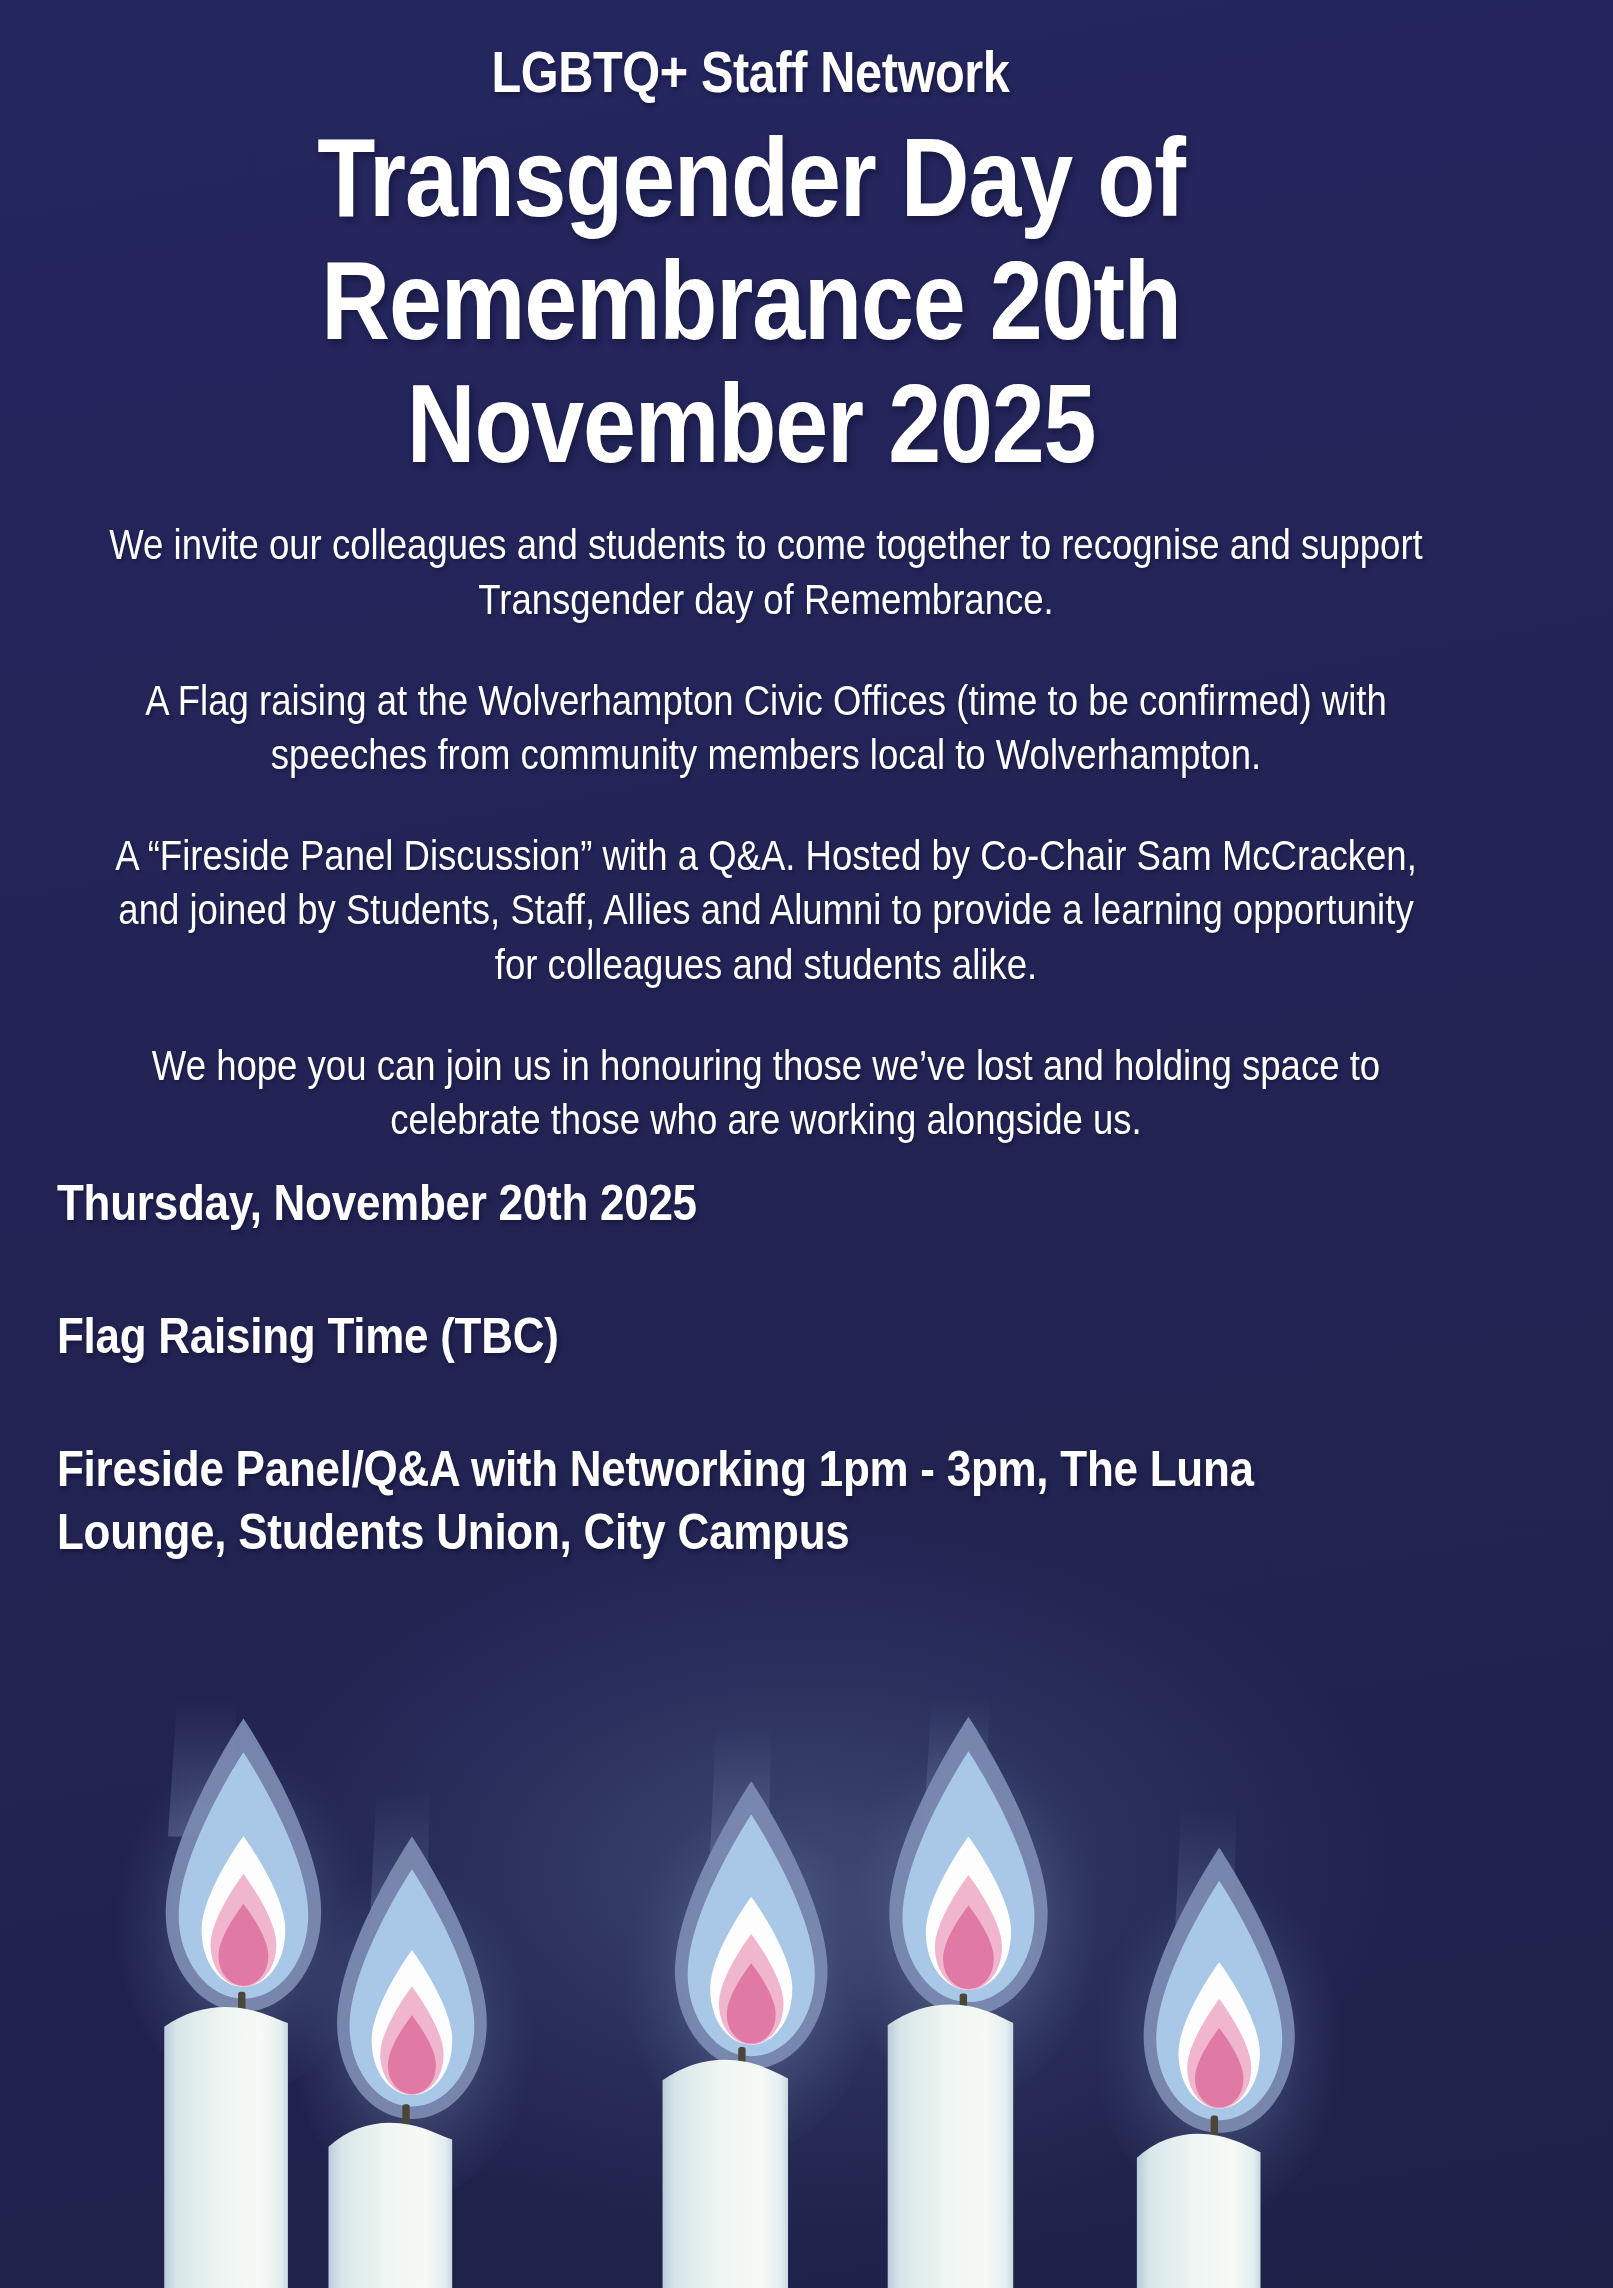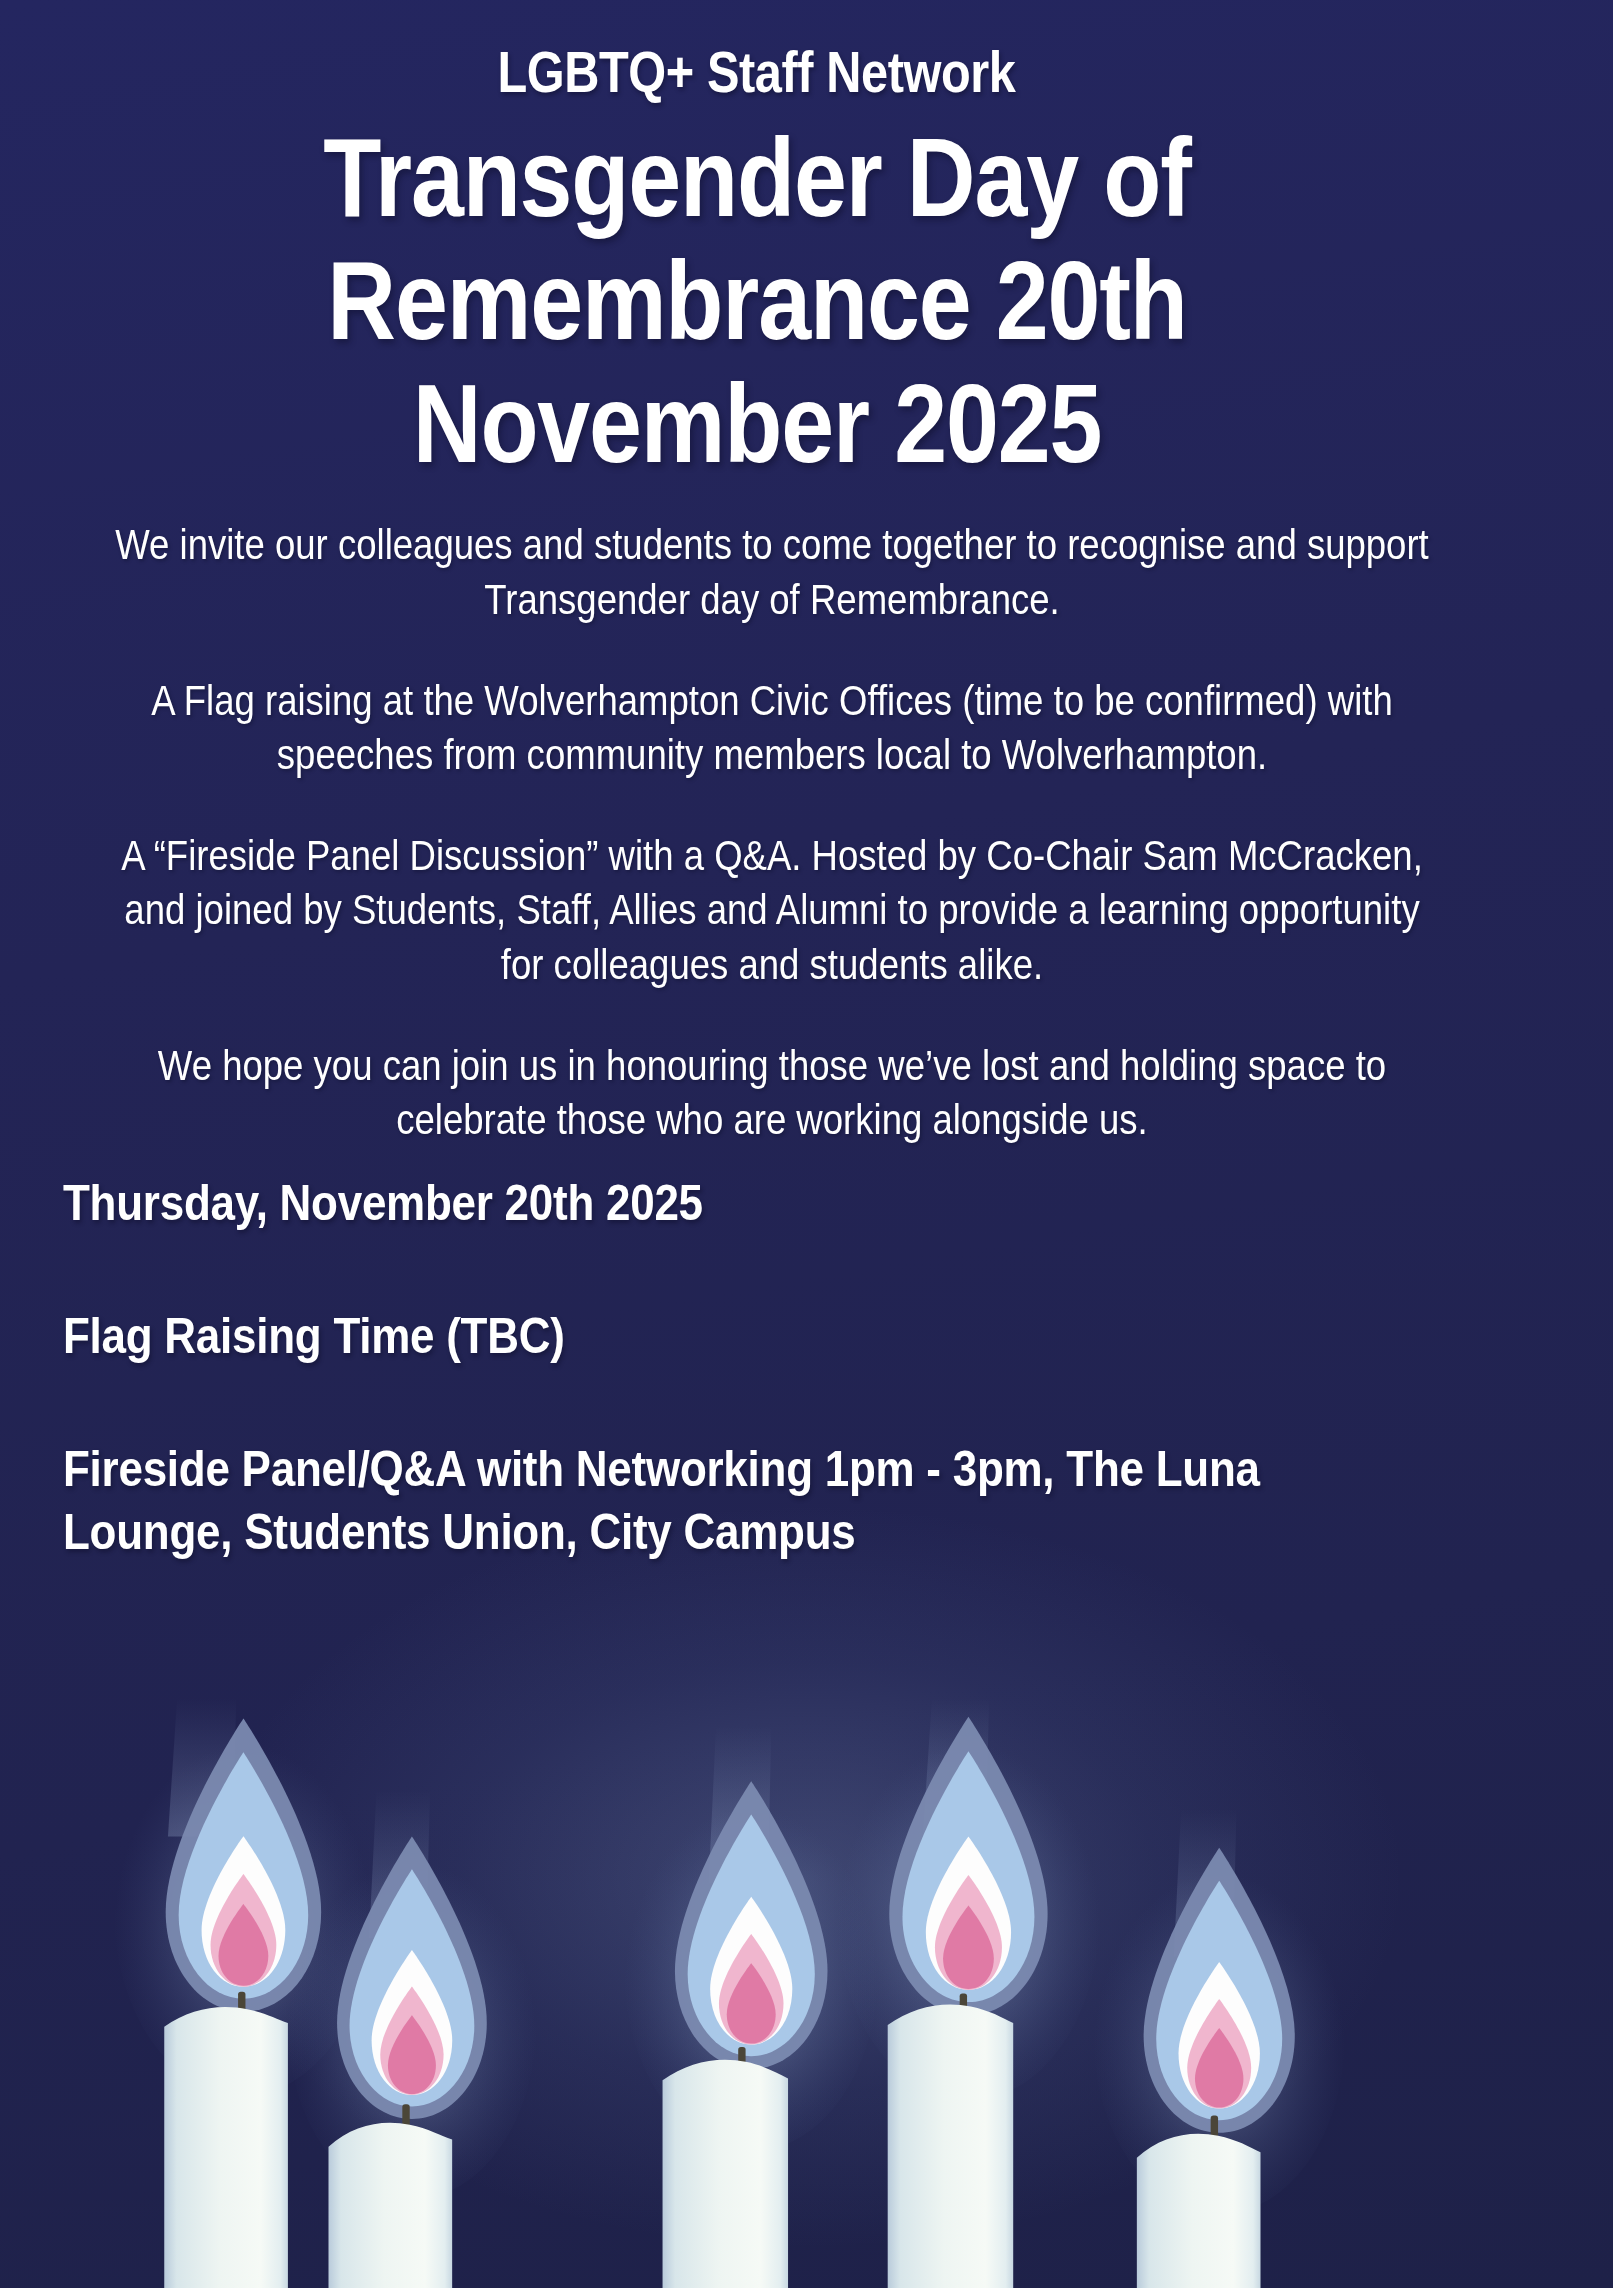--- a/index.html
+++ b/index.html
@@ -17,21 +17,21 @@
       radial-gradient(ellipse 831px 517px at 50% 82%, rgba(150,175,215,0.26) 0%, rgba(120,145,195,0.10) 42%, rgba(0,0,0,0) 72%),
       linear-gradient(170deg, #242660 0%, #232456 38%, #212350 72%, #1e2148 100%);
     font-family: "Liberation Sans", sans-serif;
     color: #ffffff;
     -webkit-font-smoothing: antialiased;
   }
 
   
   .text-zone {
     position: absolute;
-    left: 6px;
+    left: 0;
     top: 0;
     width: 1501px;
     z-index: 5;
   }
 
   .kicker {
     text-align: center;
     font-size: 58px;
     font-weight: 700;
     letter-spacing: -0.5px;

